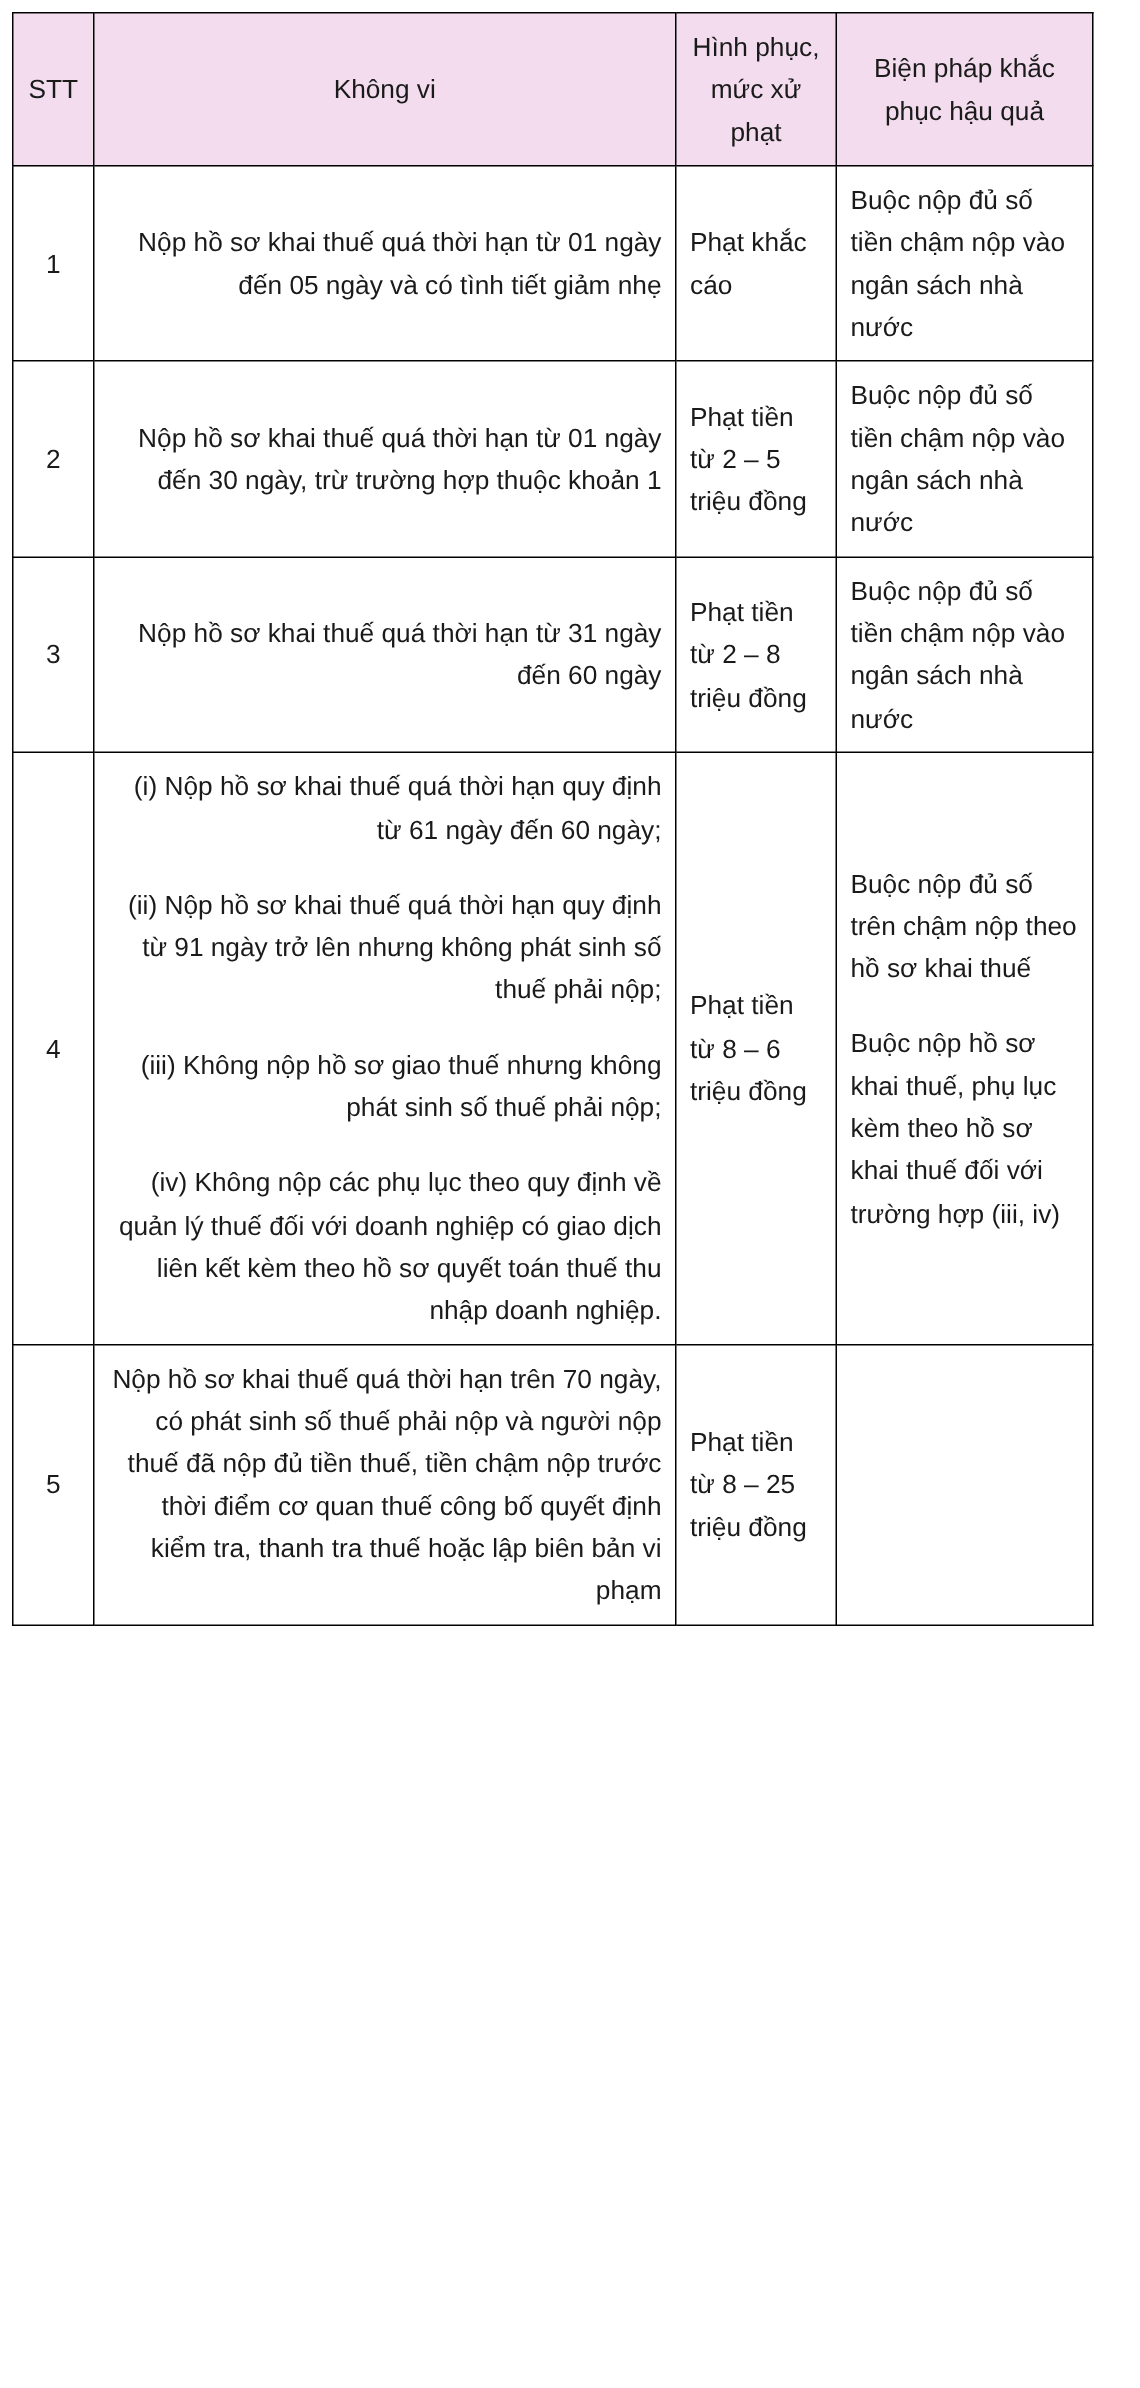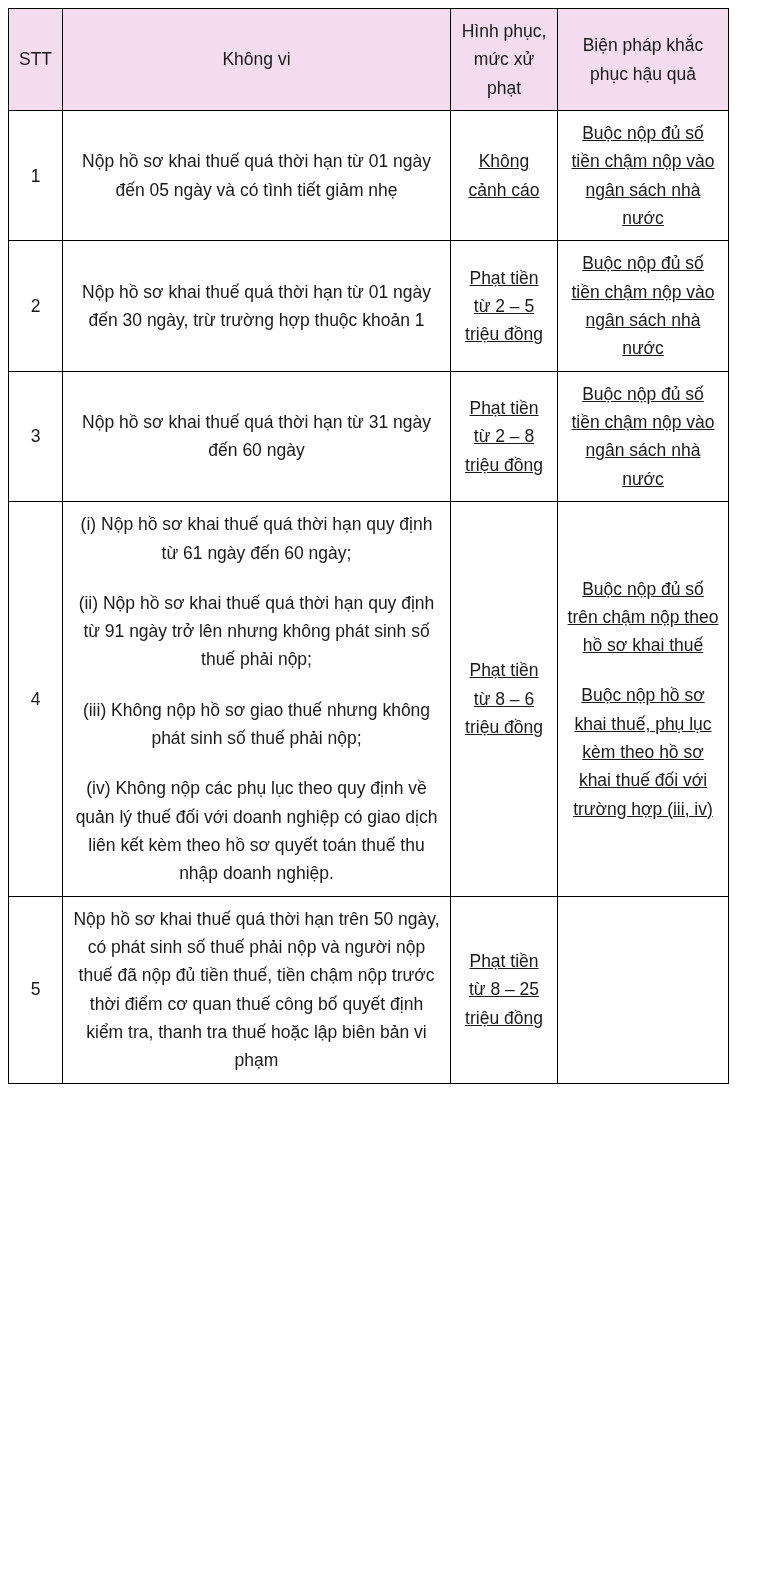--- a/index.html
+++ b/index.html
@@ -45,27 +45,25 @@
   col.c-stt    { width: 54px; }
   col.c-act    { width: 388px; }
   col.c-pen    { width: 107px; }
   col.c-rem    { width: 171px; }
 
   td.cell-stt {
     text-align: center;
     font-size: 17.5px;
   }
   td.cell-act {
-    text-align: center;
+    text-align: right;
   }
   td.cell-pen,
   td.cell-rem {
-    text-align: center;
     line-height: 1.62;
-    text-decoration: underline;
   }
   td.cell-act p,
   td.cell-rem p {
     margin: 0;
   }
   td.cell-act p + p,
   td.cell-rem p + p {
     margin-top: 1.25em;
   }
   .row-tall td { padding-top: 10px; padding-bottom: 10px; }
@@ -88,21 +86,21 @@
         <th>Hình phục, mức xử phạt</th>
         <th>Biện pháp khắc phục hậu quả</th>
       </tr>
     </thead>
     <tbody>
         <tr>
           <td class="cell-stt">1</td>
           <td class="cell-act">
             <p>Nộp hồ sơ khai thuế quá thời hạn từ 01 ngày đến 05 ngày và có tình tiết giảm nhẹ</p>
           </td>
-          <td class="cell-pen">Không cảnh cáo</td>
+          <td class="cell-pen">Phạt khắc cáo</td>
           <td class="cell-rem">
             <p>Buộc nộp đủ số tiền chậm nộp vào ngân sách nhà nước</p>
           </td>
         </tr>
         <tr>
           <td class="cell-stt">2</td>
           <td class="cell-act">
             <p>Nộp hồ sơ khai thuế quá thời hạn từ 01 ngày đến 30 ngày, trừ trường hợp thuộc khoản 1</p>
           </td>
           <td class="cell-pen">Phạt tiền từ 2 – 5 triệu đồng</td>
@@ -130,20 +128,20 @@
           </td>
           <td class="cell-pen">Phạt tiền từ 8 – 6 triệu đồng</td>
           <td class="cell-rem">
             <p>Buộc nộp đủ số trên chậm nộp theo hồ sơ khai thuế</p>
             <p>Buộc nộp hồ sơ khai thuế, phụ lục kèm theo hồ sơ khai thuế đối với trường hợp (iii, iv)</p>
           </td>
         </tr>
         <tr class="row-tall">
           <td class="cell-stt">5</td>
           <td class="cell-act">
-            <p>Nộp hồ sơ khai thuế quá thời hạn trên 50 ngày, có phát sinh số thuế phải nộp và người nộp thuế đã nộp đủ tiền thuế, tiền chậm nộp trước thời điểm cơ quan thuế công bố quyết định kiểm tra, thanh tra thuế hoặc lập biên bản vi phạm</p>
+            <p>Nộp hồ sơ khai thuế quá thời hạn trên 70 ngày, có phát sinh số thuế phải nộp và người nộp thuế đã nộp đủ tiền thuế, tiền chậm nộp trước thời điểm cơ quan thuế công bố quyết định kiểm tra, thanh tra thuế hoặc lập biên bản vi phạm</p>
           </td>
           <td class="cell-pen">Phạt tiền từ 8 – 25 triệu đồng</td>
           <td class="cell-rem"></td>
         </tr>
       </tbody>
   </table>
 </div>
 
 </body></html>

